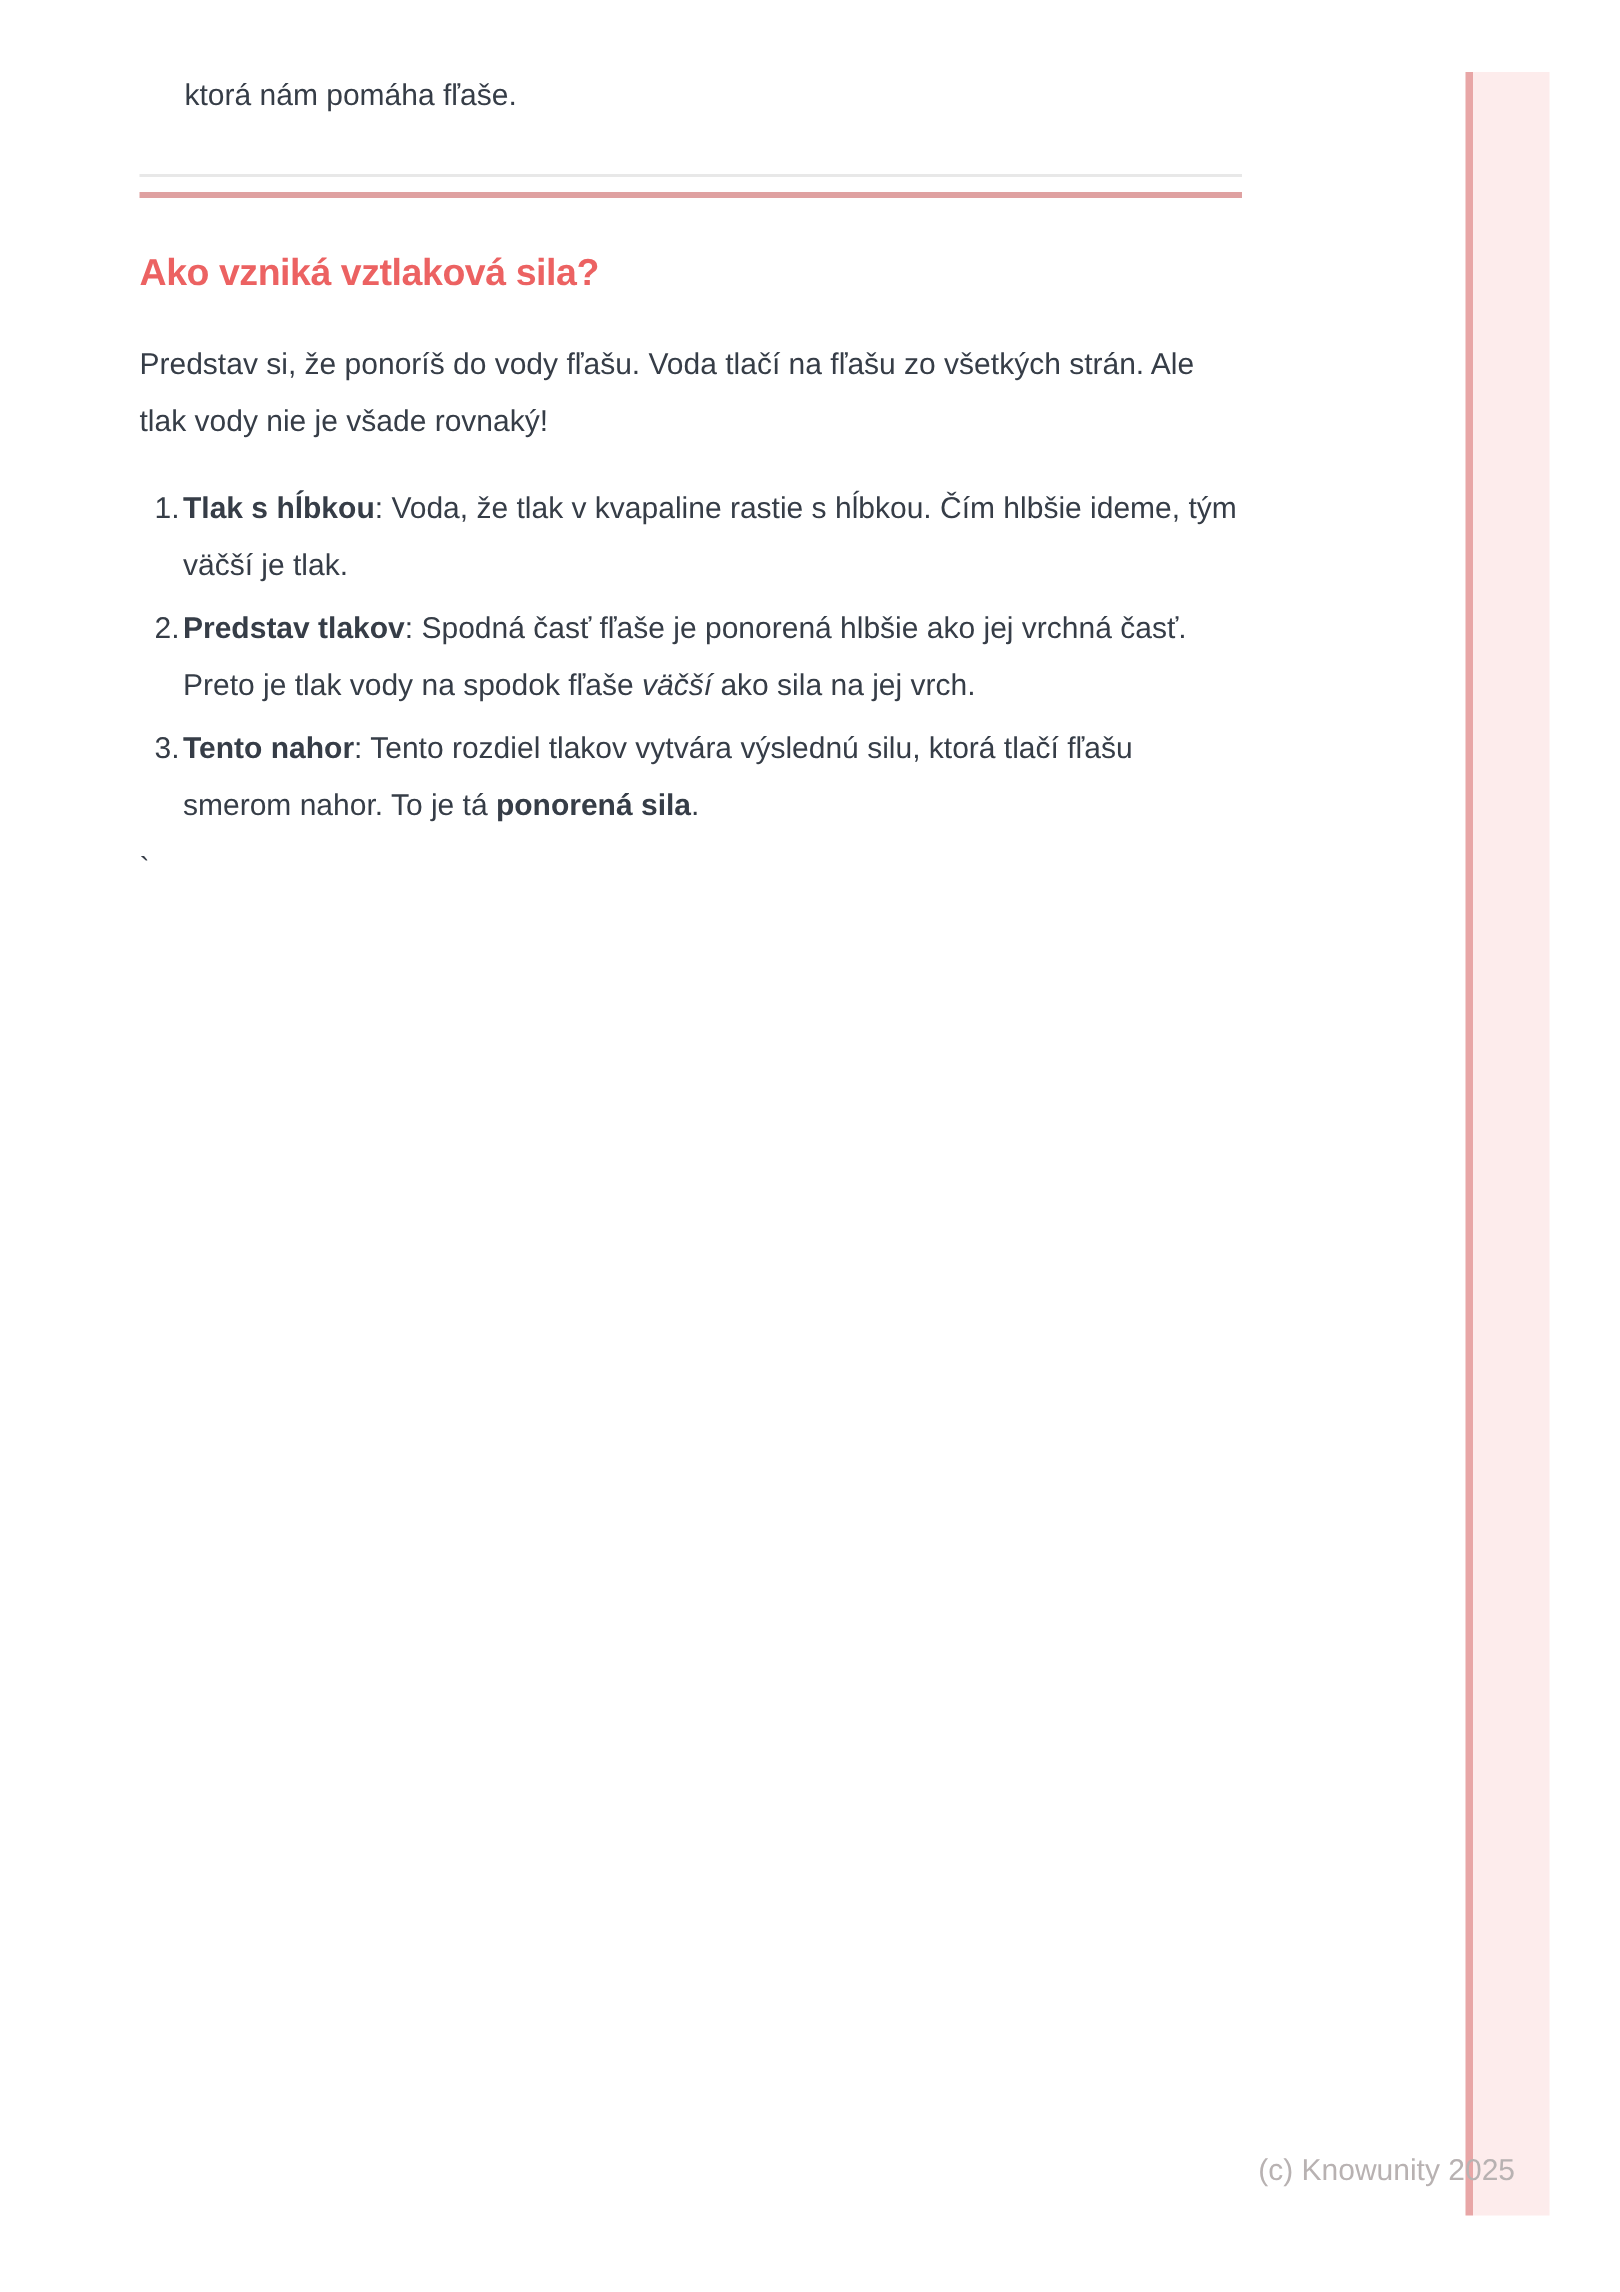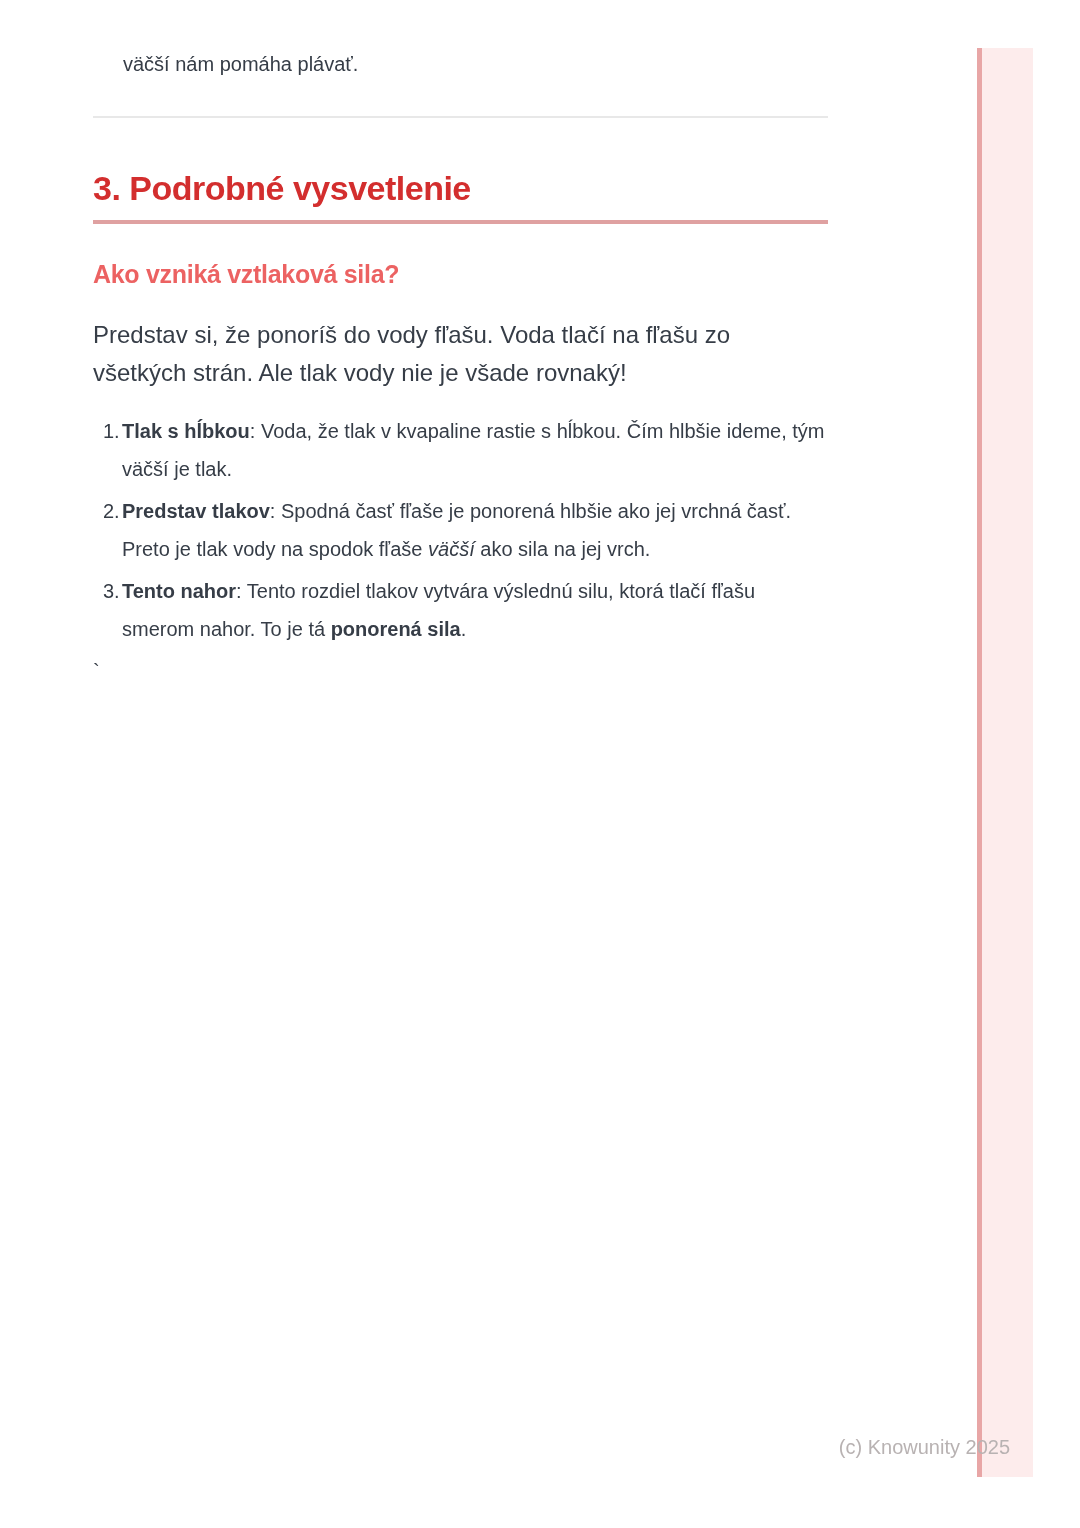--- a/index.html
+++ b/index.html
@@ -66,21 +66,21 @@
     margin: 34px 0 0;
     font-size: 25px;
     line-height: 32px;
     font-weight: bold;
     letter-spacing: -0.3px;
     color: var(--subheading-coral, #ec6262);
   }
 
   .intro {
     margin: 26px 0 0;
-    font-size: 24px;
+    font-size: 20px;
     line-height: 38px;
   }
 
   ol.points {
     margin: 20px 0 0;
     padding: 0;
     list-style: none;
   }
   ol.points li {
     display: flex;
@@ -111,25 +111,24 @@
 </head>
 <body>
 
 <div class="page">
 
   <div class="sidebar-line"></div>
   <div class="sidebar-fill"></div>
 
   <div class="content">
 
-    <p class="continuation">väčší nám pomáha plávať.</p>
+    <p class="continuation">ktorá nám pomáha fľaše.</p>
 
     <hr class="divider">
 
-    <h1 class="section-heading">3. Podrobné vysvetlenie</h1>
 
     <div class="heading-underline"></div>
 
     <h2 class="subheading">Ako vzniká vztlaková sila?</h2>
 
     <p class="intro">Predstav si, že ponoríš do vody fľašu. Voda tlačí na fľašu zo všetkých strán. Ale tlak vody nie je všade rovnaký!</p>
 
     <ol class="points">
       <li>
           <span class="marker">1.</span>

